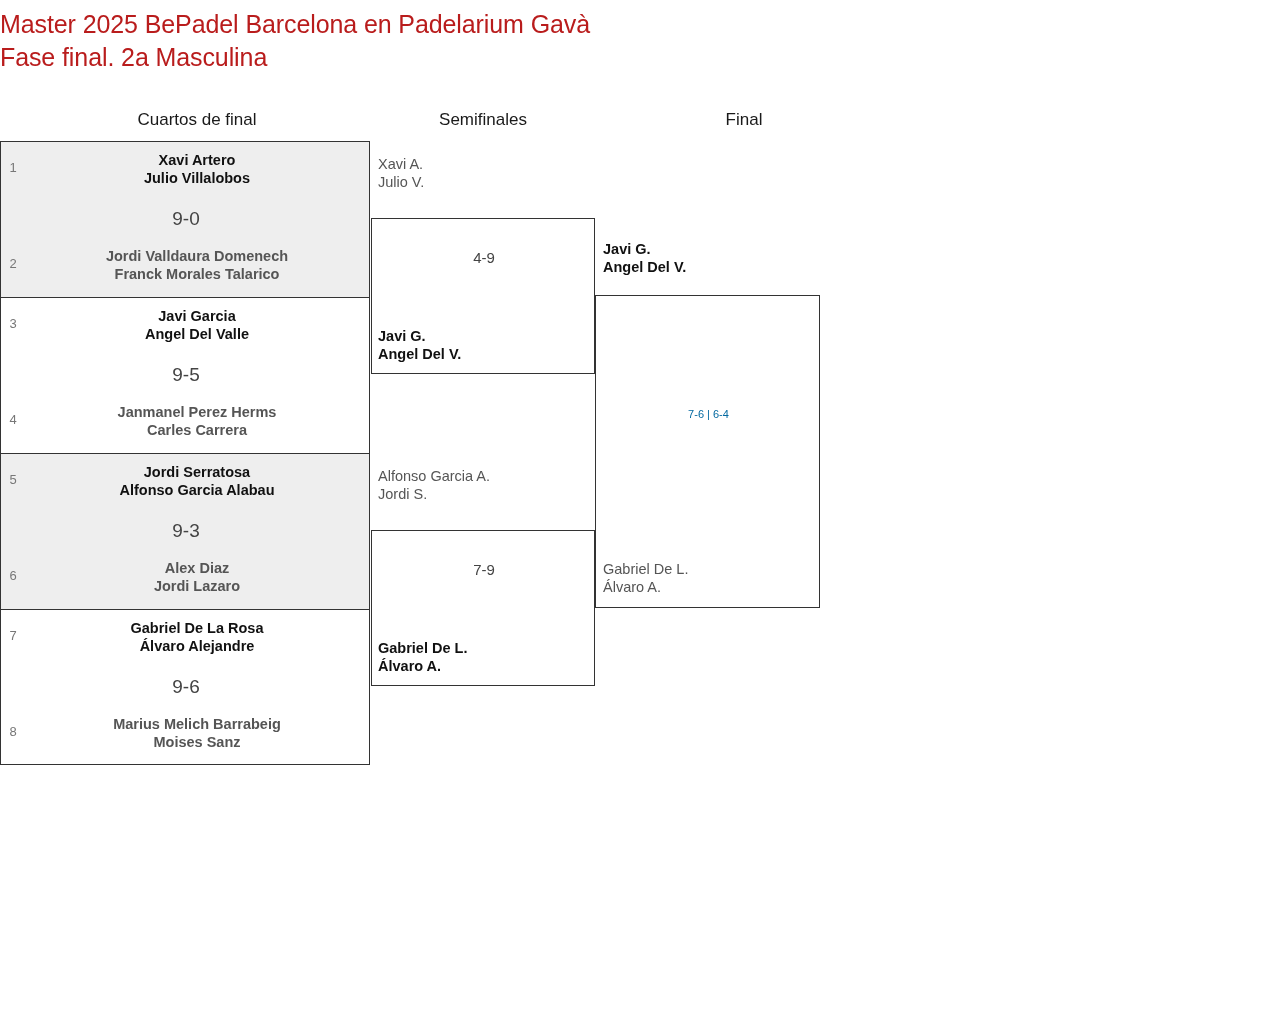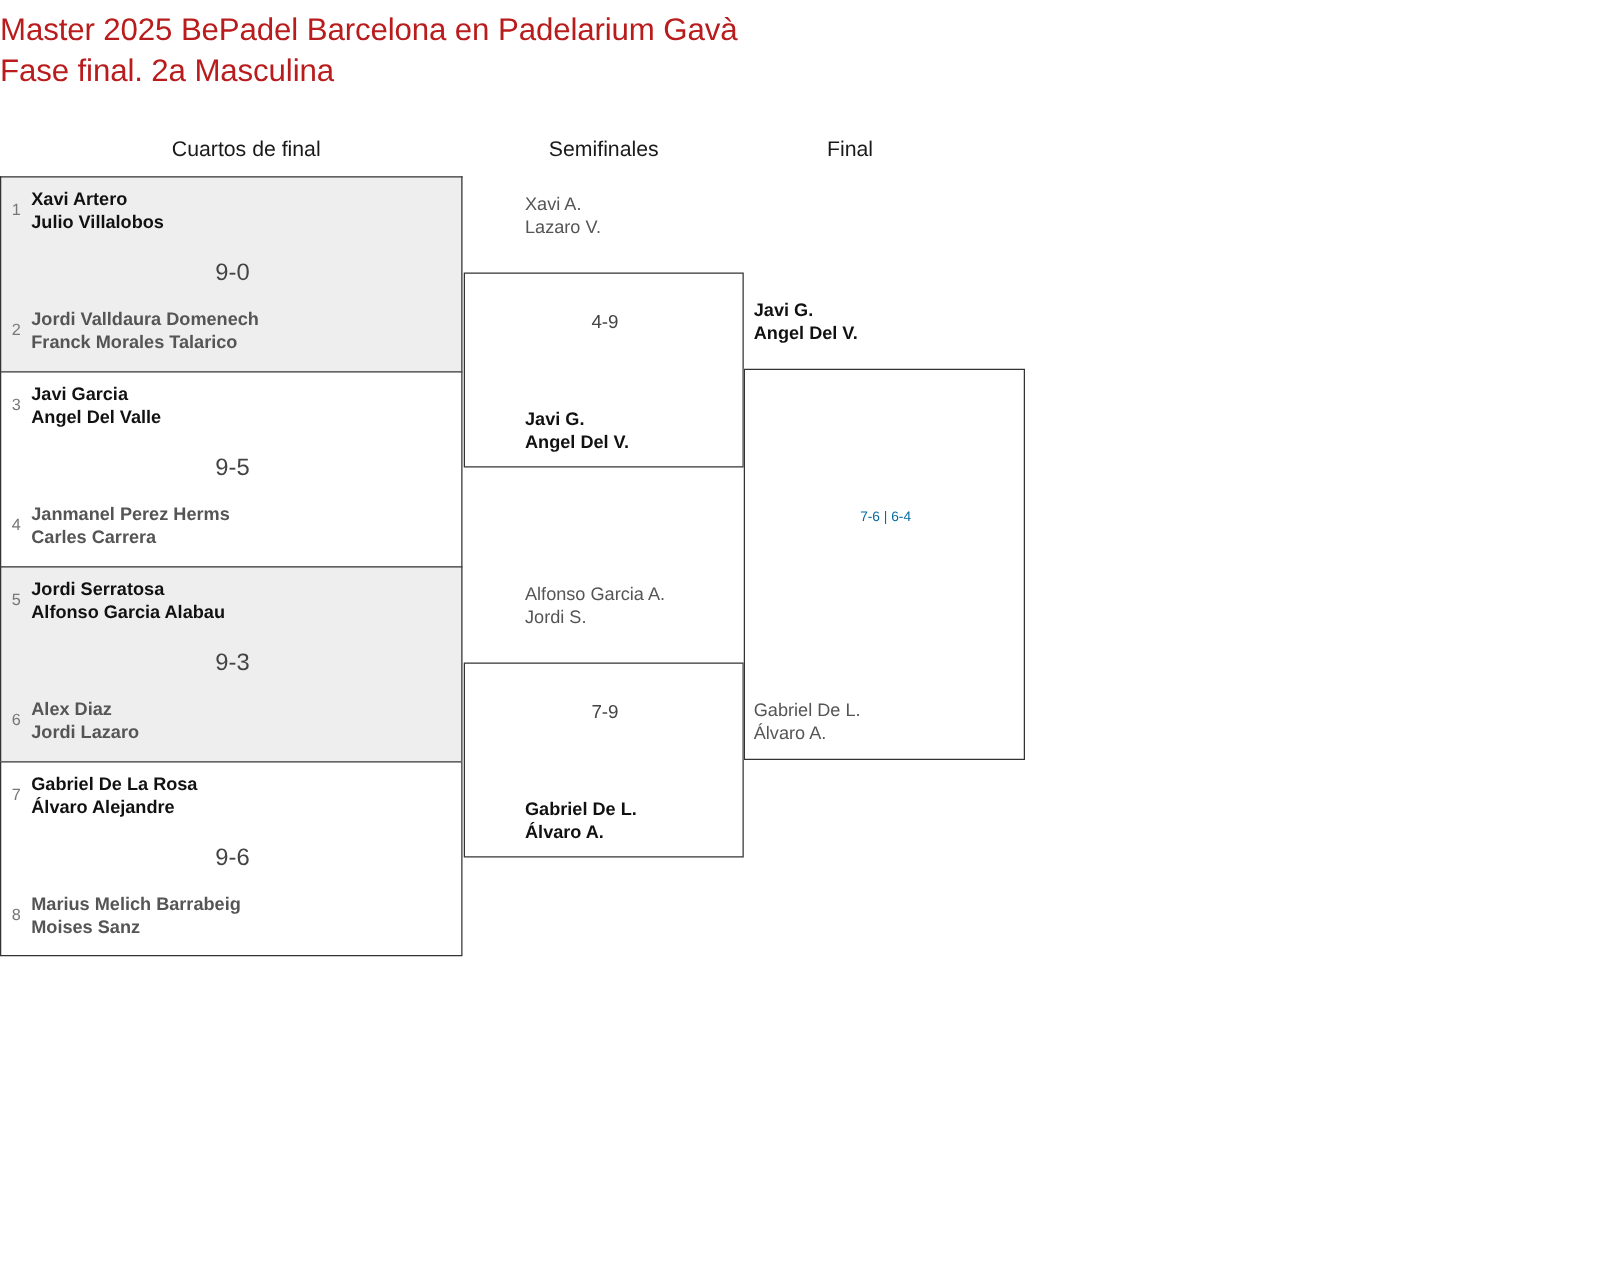--- a/index.html
+++ b/index.html
@@ -37,21 +37,21 @@
   .round-header {
     position: absolute;
     font-size: 17px;
     line-height: 20px;
     color: #1a1a1a;
     text-align: center;
     white-space: nowrap;
   }
   #hdr-qf  { left: 0px;   top: 110px; width: 370px; margin-left: 12px; }
   #hdr-sf  { left: 371px; top: 110px; width: 224px; }
-  #hdr-f   { left: 568px; top: 110px; width: 224px; }
+  #hdr-f   { left: 632px; top: 110px; width: 224px; }
 
   
   #bracket {
     position: absolute;
     left: 0px;
     top: 141px;
     width: 860px;
     height: 640px;
   }
 
@@ -91,21 +91,21 @@
     font-size: 13px;
     line-height: 36px;
     color: #777777;
   }
   .names {
     flex: 1 1 auto;
     font-size: 14.5px;
     line-height: 18px;
     padding-top: 1px;
   }
-  .names .n { display: block; white-space: nowrap; }
+  .names .n { display: block; white-space: nowrap; text-align: center; }
   .winner .names { font-weight: 700; color: #111111; }
   .loser  .names { font-weight: 700; color: #555555; }
 
   .qf-score {
     position: absolute;
     top: 68px;
     left: 0;
     width: 370px;
     text-align: center;
     font-size: 19px;
@@ -125,21 +125,21 @@
   #sf-box-1 { top: 77px; }
   #sf-box-2 { top: 389px; }
 
   .sf-team {
     position: absolute;
     left: 6px;
     width: 212px;
     font-size: 14.5px;
     line-height: 18px;
   }
-  .sf-team .n { display: block; white-space: nowrap; margin-left: 42px; }
+  .sf-team .n { display: block; white-space: nowrap; }
   .sf-team.upper { top: -64px; }
   .sf-team.lower { top: 108px; }
   .sf-team.winner { font-weight: 700; color: #111111; }
   .sf-team.loser  { font-weight: 400; color: #555555; }
 
   .sf-score {
     position: absolute;
     top: 30px;
     left: 0;
     width: 224px;
@@ -269,21 +269,21 @@
           <span class="n">Moises Sanz</span>
         </span>
       </div>
     </div>
 
   </div>
 
   <div class="sf-box" id="sf-box-1">
     <div class="sf-team upper loser">
       <span class="n">Xavi A.</span>
-      <span class="n">Lazaro V.</span>
+      <span class="n">Julio V.</span>
     </div>
     <div class="sf-score">4-9</div>
     <div class="sf-team lower winner">
       <span class="n">Javi G.</span>
       <span class="n">Angel Del V.</span>
     </div>
   </div>
 
   <div class="sf-box" id="sf-box-2">
     <div class="sf-team upper loser">

